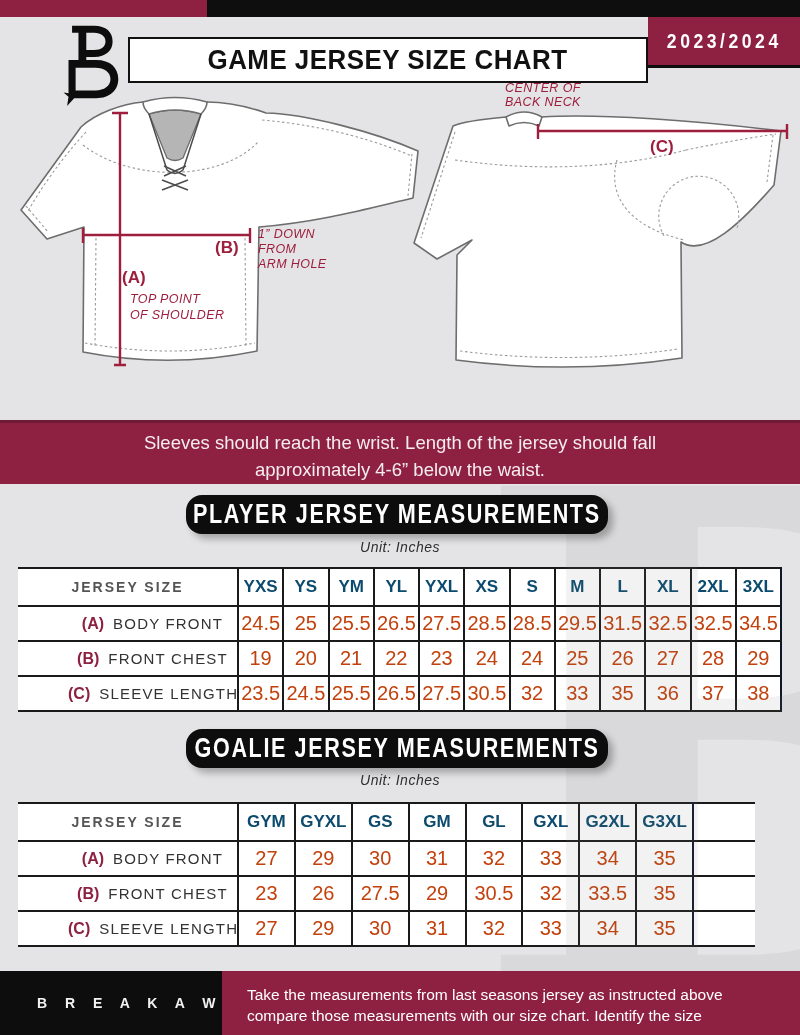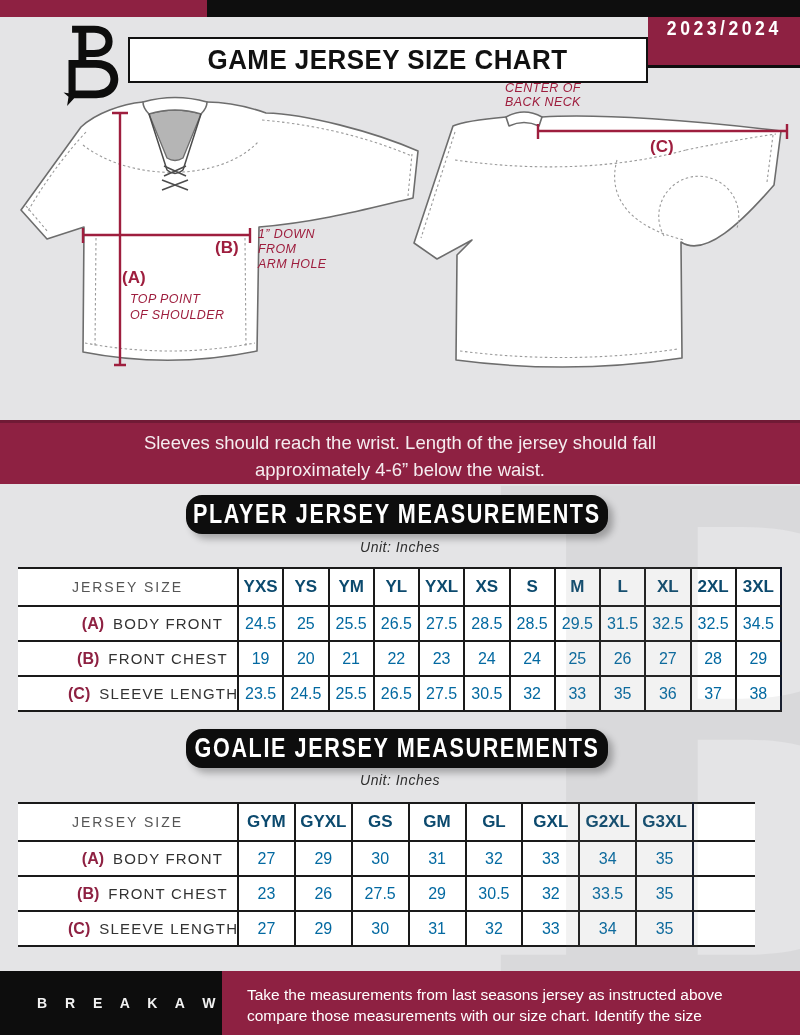--- a/index.html
+++ b/index.html
@@ -16,21 +16,21 @@
   .titlebar{
     position:absolute;left:128px;top:19px;width:516px;height:42px;
     background:#ffffff;border:2px solid #111;
     display:flex;align-items:center;justify-content:center;z-index:4;margin-top:18px;
   }
   .titlebar .t{font-size:27px;font-weight:900;color:#111;letter-spacing:.5px;white-space:nowrap;
     display:inline-block;transform:scaleX(.96);}
   .title-underline{position:absolute;left:128px;top:65px;width:672px;height:3px;background:#0e0e0e;z-index:3;}
   .season{
     position:absolute;left:648px;top:17px;width:152px;height:48px;background:#8e2142;
-    display:flex;justify-content:center;z-index:4;
+    display:flex;align-items:center;justify-content:center;z-index:4;
   }
   .season .t{color:#fff;font-weight:700;font-size:20px;letter-spacing:4px;display:inline-block;transform:scaleX(.88);white-space:nowrap;}
   .logo{position:absolute;left:55px;top:24px;width:64px;height:86px;color:#0d0d0d;z-index:4;}
   .logo svg{width:100%;height:100%;}
   
   .diagram{position:absolute;left:0;top:72px;width:800px;height:348px;z-index:2;}
   .mline{stroke:#9e1e3e;stroke-width:2.4;fill:none;}
   .jersey{fill:#ffffff;stroke:#6d6d6d;stroke-width:1.6;stroke-linejoin:round;}
   .seam{fill:none;stroke:#9a9a9a;stroke-width:1.1;stroke-dasharray:2.5 2.5;}
   .neck{fill:#b5b5b5;stroke:#6d6d6d;stroke-width:1.3;}
@@ -62,25 +62,25 @@
     background:transparent;
   }
   .size-table th,.size-table td{
     border-top:2px solid #1a1a1a;border-bottom:2px solid #1a1a1a;
     background:#fff;padding:0;text-align:center;vertical-align:middle;
     overflow:hidden;white-space:nowrap;
   }
   .size-table .vcell{border-left:2px solid #1a1a1a;}
   .size-table .vlast{border-right:2px solid #0f172a;}
   .size-table .open{border-left:none;border-right:none;}
-  .size-table th{height:36px;}
+  .size-table th{height:36px;font-weight:bold;}
   .size-table td{height:33px;}
   .corner{font-weight:400;font-size:14px;color:#555;letter-spacing:2px;}
   .size-h{font-weight:700;font-size:17px;color:#0c4a6e;}
-  .val{font-size:16px;color:#0369a1;}
+  .val{font-size:20px;color:#c2410c;}
   .label-cell{text-align:left;padding-left:50px !important;}
   .rkey{color:#8e2142;font-weight:800;font-size:16px;margin-right:9px;}
   .rlabel{color:#333;font-size:15px;letter-spacing:1.2px;}
   
   .watermark{
     position:absolute;left:468px;top:428px;z-index:3;pointer-events:none;
     font-family:"DejaVu Serif",serif;font-weight:700;font-size:700px;line-height:.92;
     color:rgba(125,125,125,0.10);
   }
   

